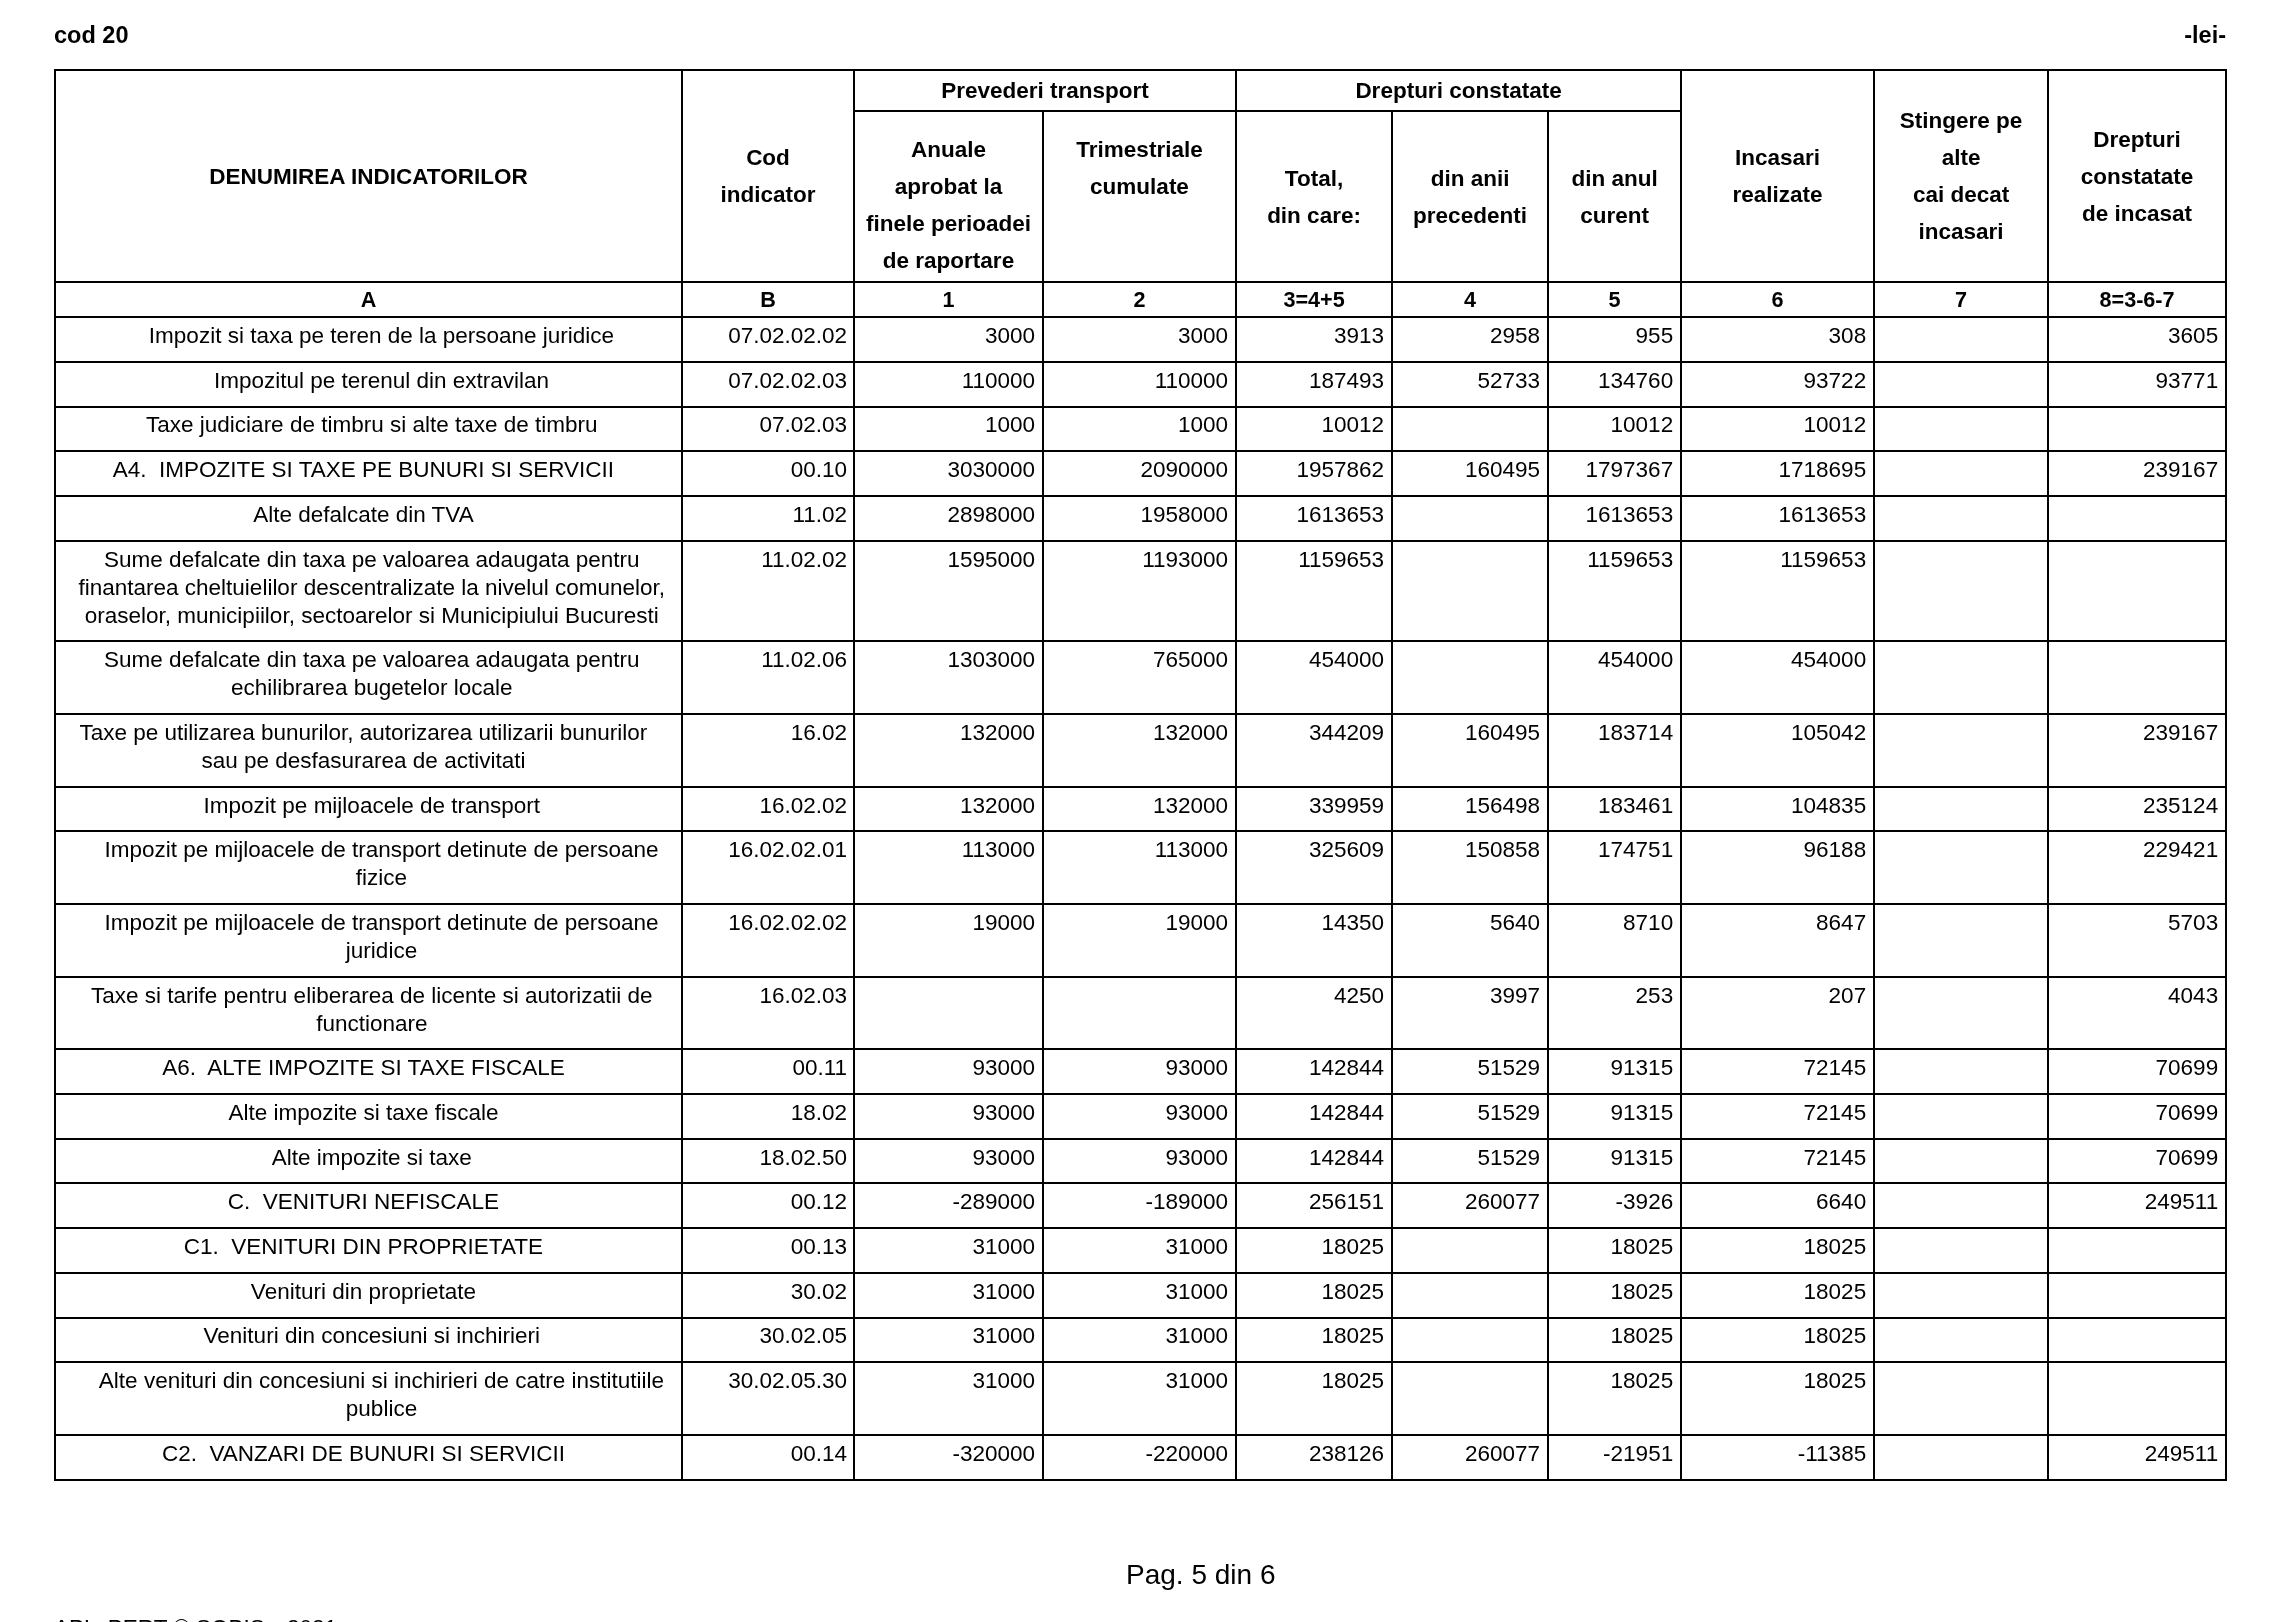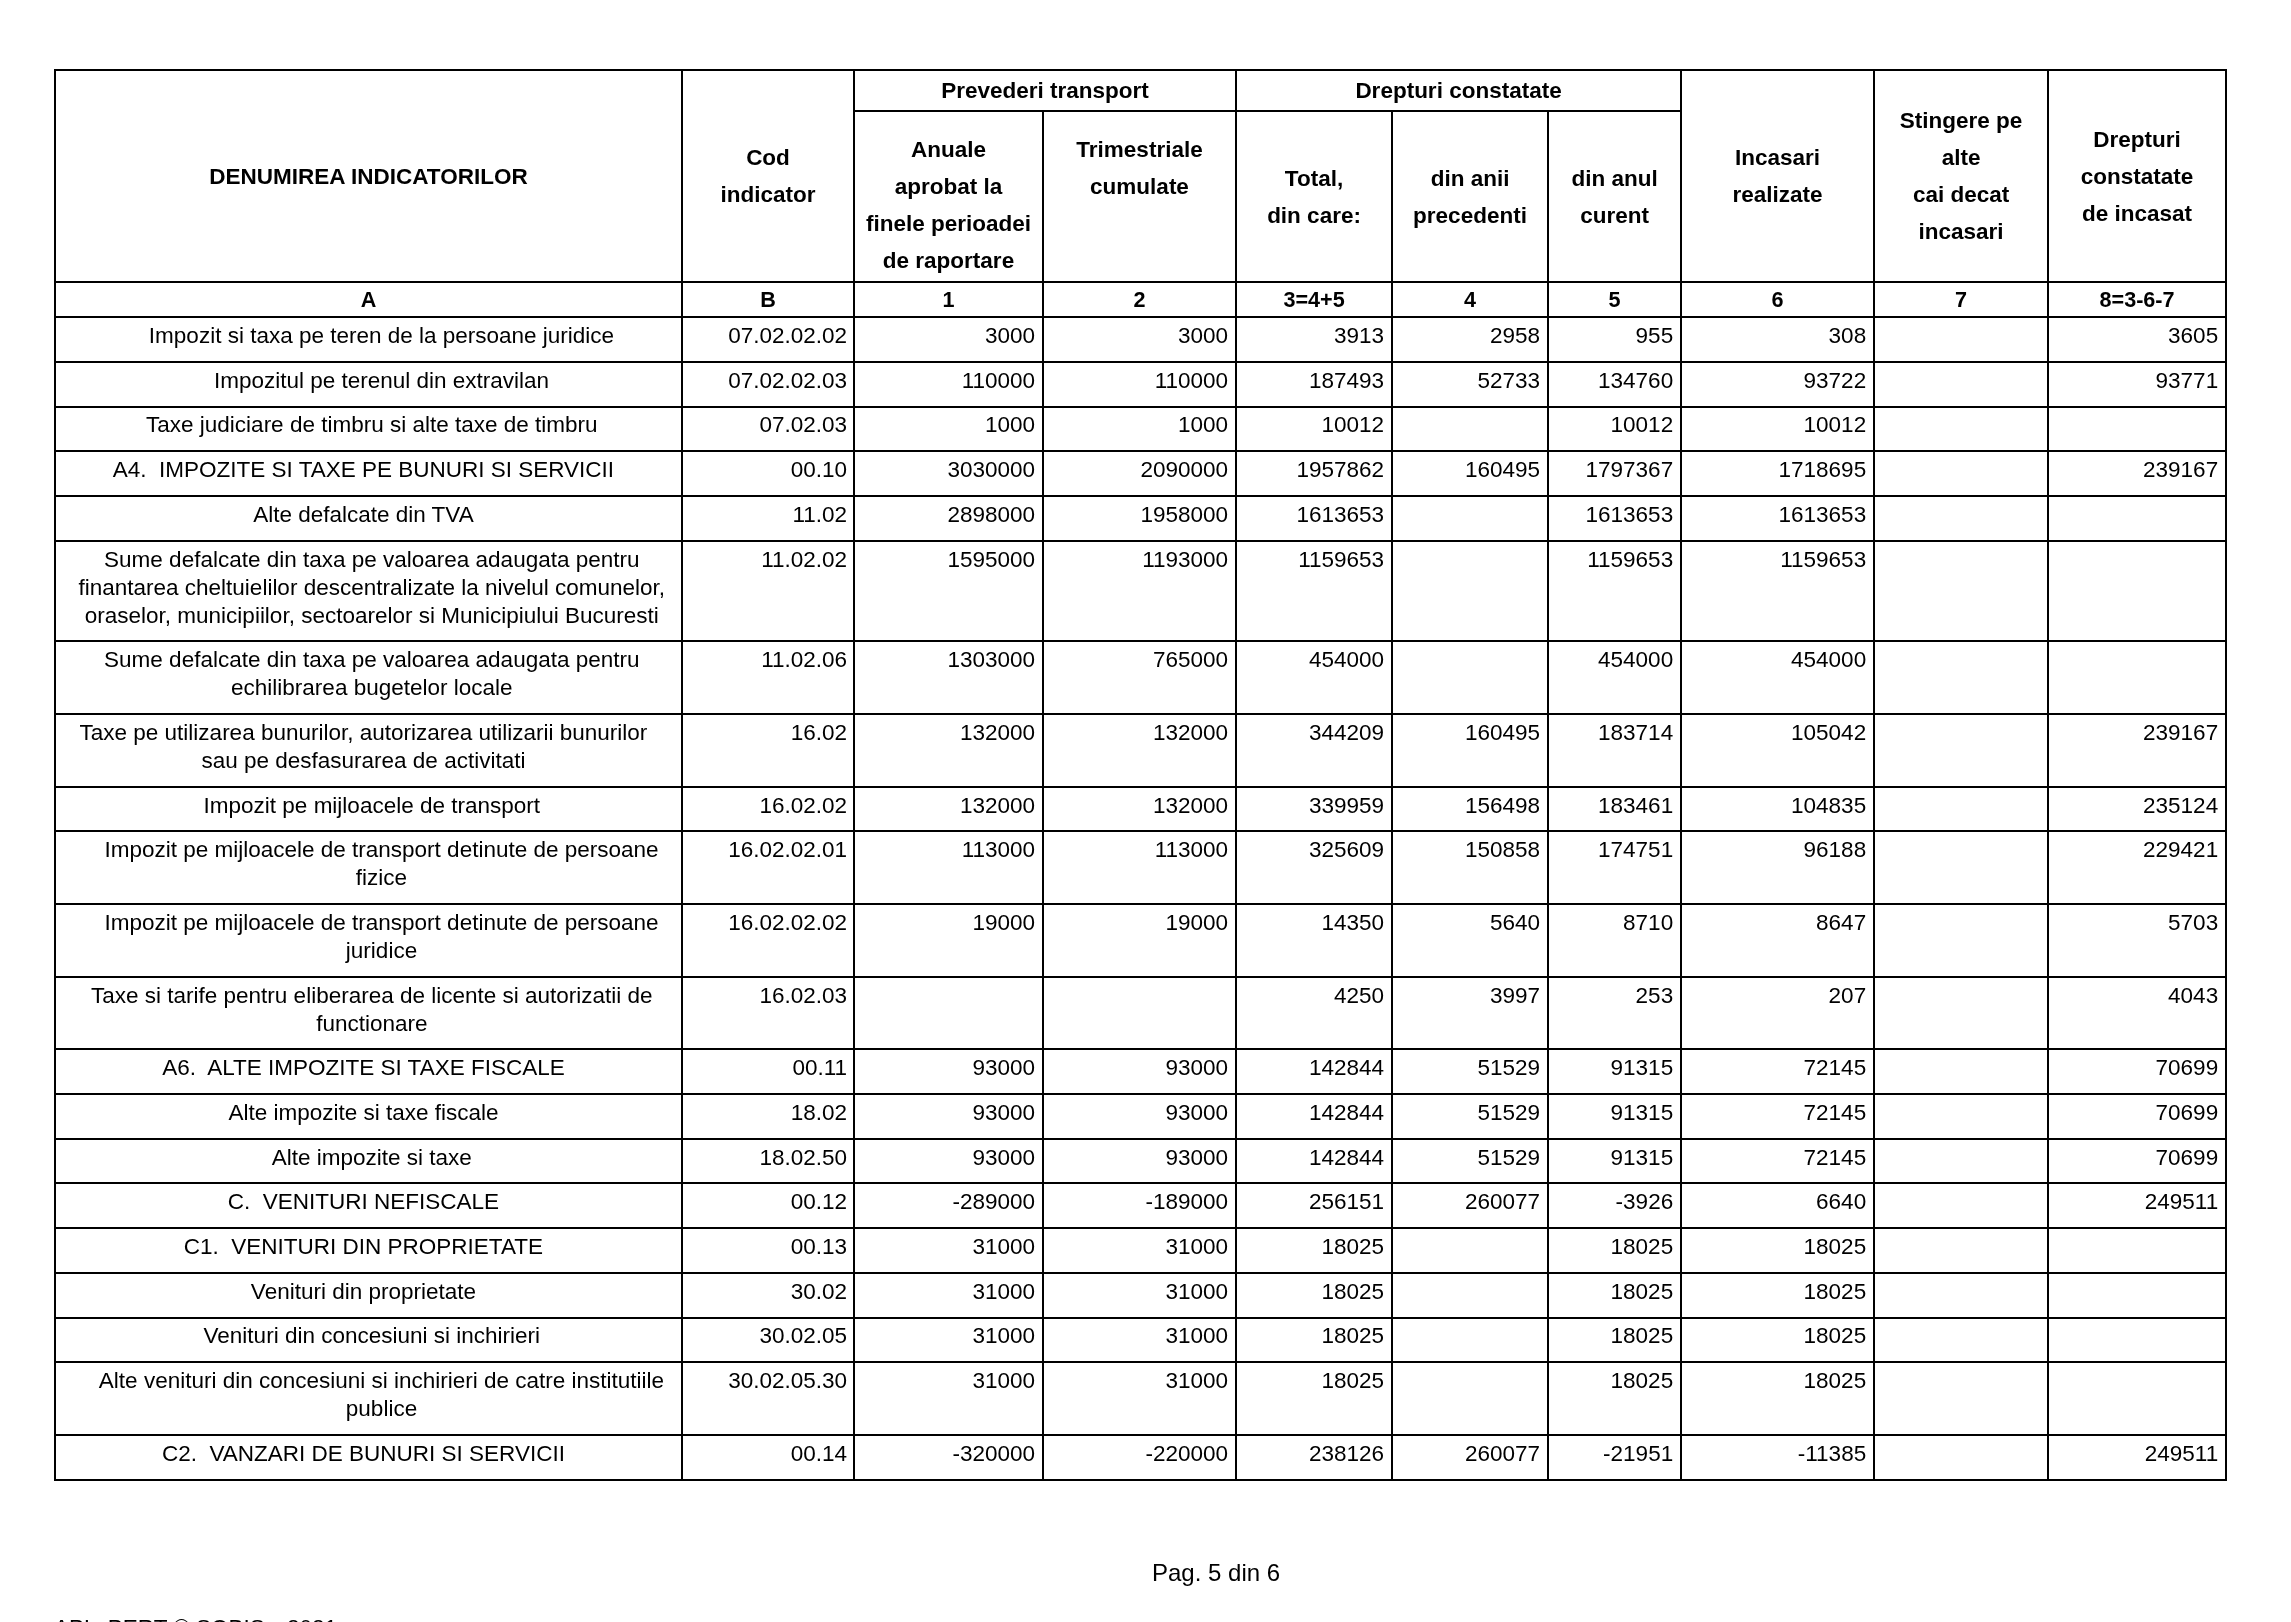--- a/index.html
+++ b/index.html
@@ -62,29 +62,33 @@
   tbody td.name.ind1{padding-left:20.6px;}
   tbody td.name.ind2{padding-left:40px;}
   tbody td.name.bold{font-weight:normal;}
   tbody td.code{text-align:right;padding-left:3.9px;}
   tbody td.num{text-align:right;padding-right:6.9px;}
   .footer-left{
     position:absolute;left:54px;top:1615px;
     font-size:22.5px;
   }
   .footer-center{
-    position:absolute;left:1152px;top:1559px;
-    font-size:24px;
+    position:absolute;left:1126px;top:1559px;
+    font-size:28px;
   }
 </style>
 </head>
 <body>
 
 <div class="page">
 
+  <div class="top-row">
+    <span>cod 20</span>
+    <span>-lei-</span>
+  </div>
 
   <table class="budget">
     <colgroup>
       <col style="width:627px">
       <col style="width:172px">
       <col style="width:189px">
       <col style="width:193px">
       <col style="width:156px">
       <col style="width:156px">
       <col style="width:133px">

